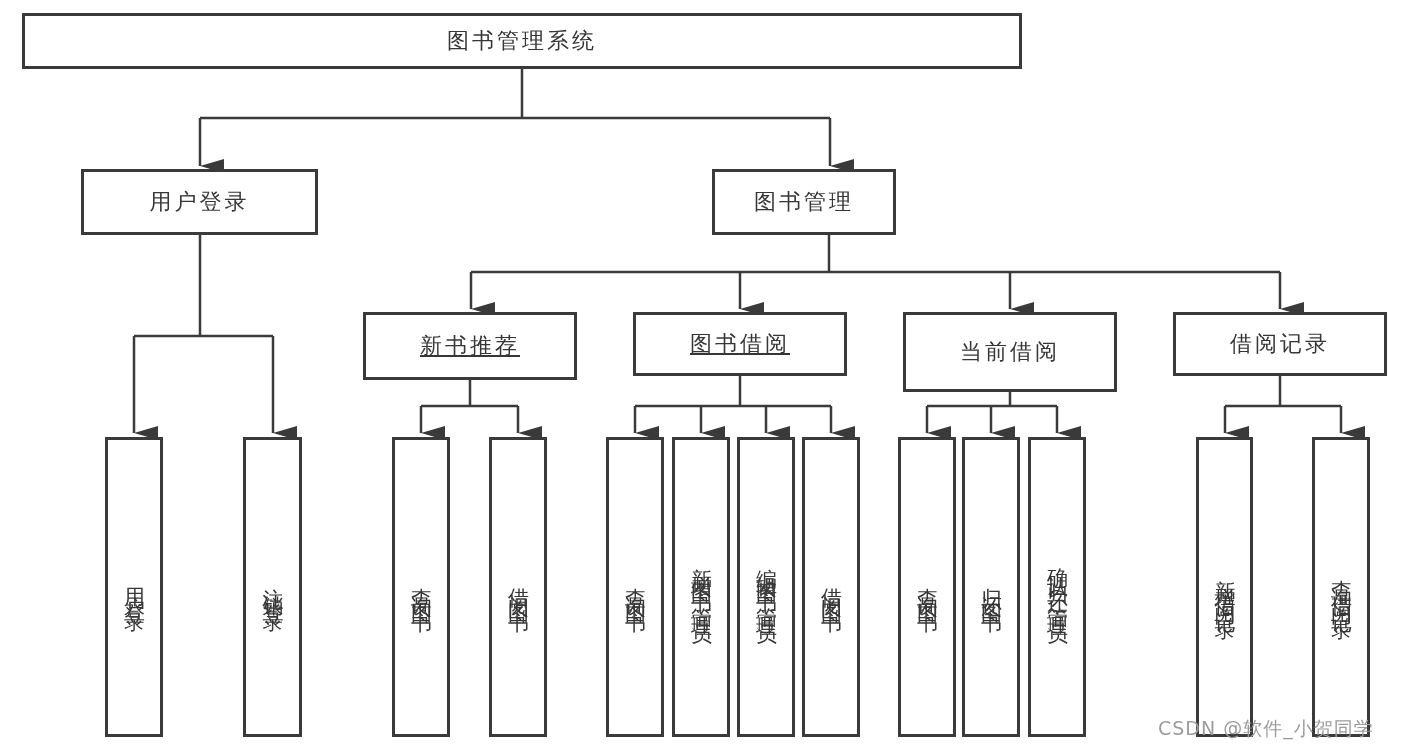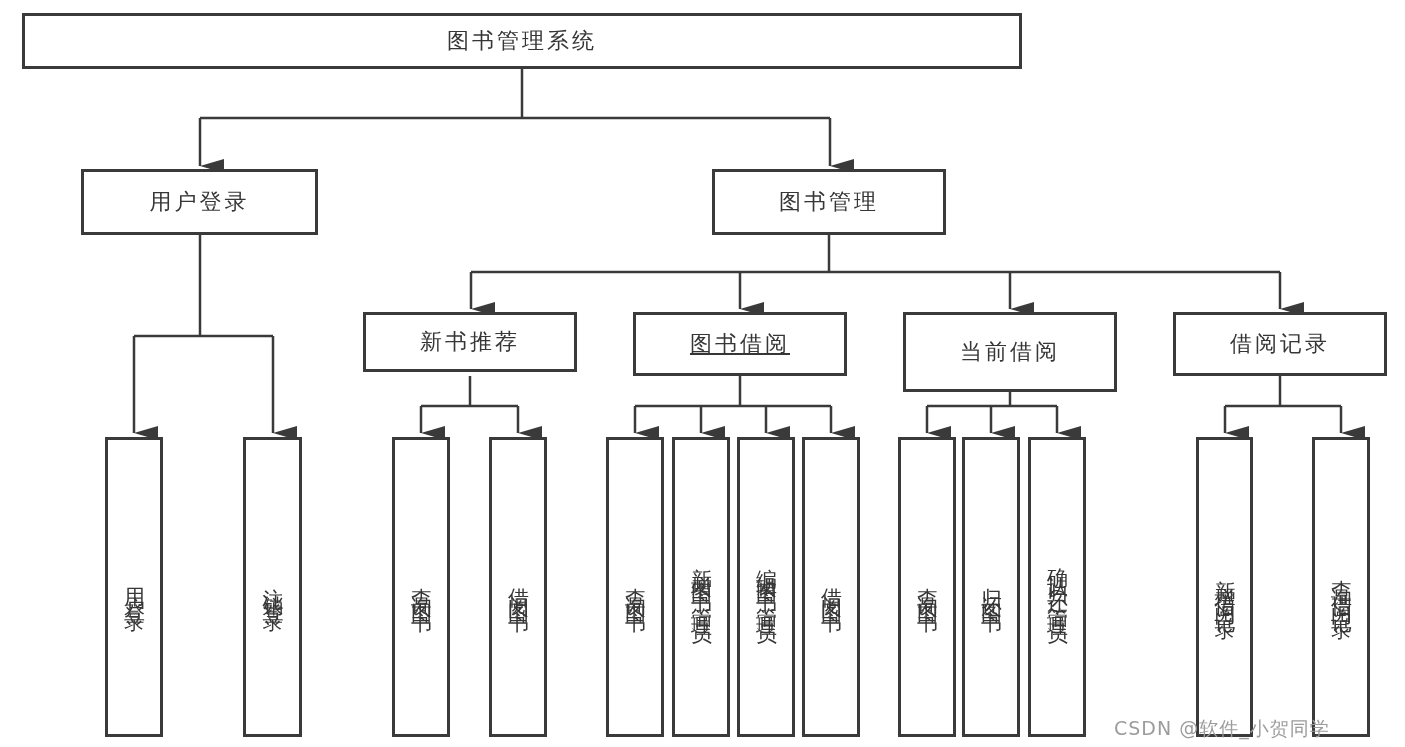--- a/index.html
+++ b/index.html
@@ -41,21 +41,21 @@
     text-orientation: mixed;
     font-size: 21px;
     letter-spacing: 8px;
     line-height: 1;
   }
   .leaf span {
     display: block;
   }
   .watermark {
     position: absolute;
-    left: 1114px;
+    left: 1158px;
     top: 716px;
     font-size: 19px;
     color: #9c9c9c;
     letter-spacing: 1px;
     white-space: nowrap;
   }
 </style>
 </head>
 <body>
 
@@ -116,25 +116,25 @@
     </g>
   </svg>
 
   <div class="node hnode" style="left:22px; top:13px; width:1000px; height:56px;">
     <span>图书管理系统</span>
   </div>
 
   <div class="node hnode" style="left:81px; top:169px; width:237px; height:66px;">
     <span>用户登录</span>
   </div>
-  <div class="node hnode" style="left:712px; top:169px; width:234px; height:66px;">
+  <div class="node hnode" style="left:712px; top:169px; width:184px; height:66px;">
     <span>图书管理</span>
   </div>
 
-  <div class="node hnode" style="left:363px; top:312px; width:214px; height:60px;">
+  <div class="node hnode" style="left:363px; top:312px; width:214px; height:68px;text-decoration:underline;">
     <span>新书推荐</span>
   </div>
   <div class="node hnode" style="left:633px; top:312px; width:214px; height:64px;text-decoration:underline;">
     <span>图书借阅</span>
   </div>
   <div class="node hnode" style="left:903px; top:312px; width:214px; height:80px;">
     <span>当前借阅</span>
   </div>
   <div class="node hnode" style="left:1173px; top:312px; width:214px; height:64px;">
     <span>借阅记录</span>

